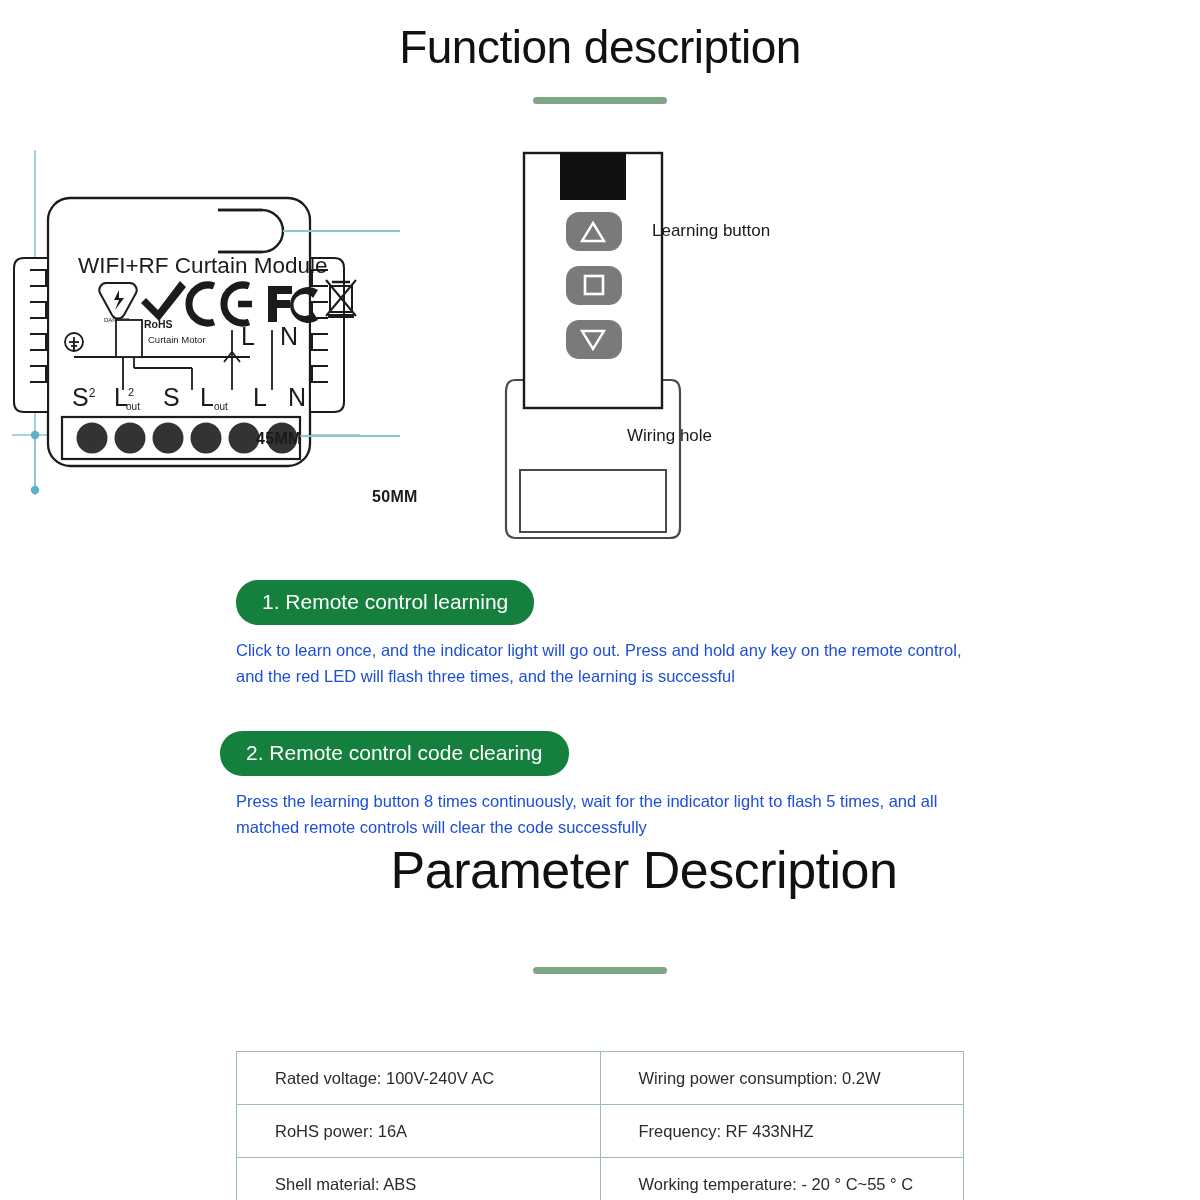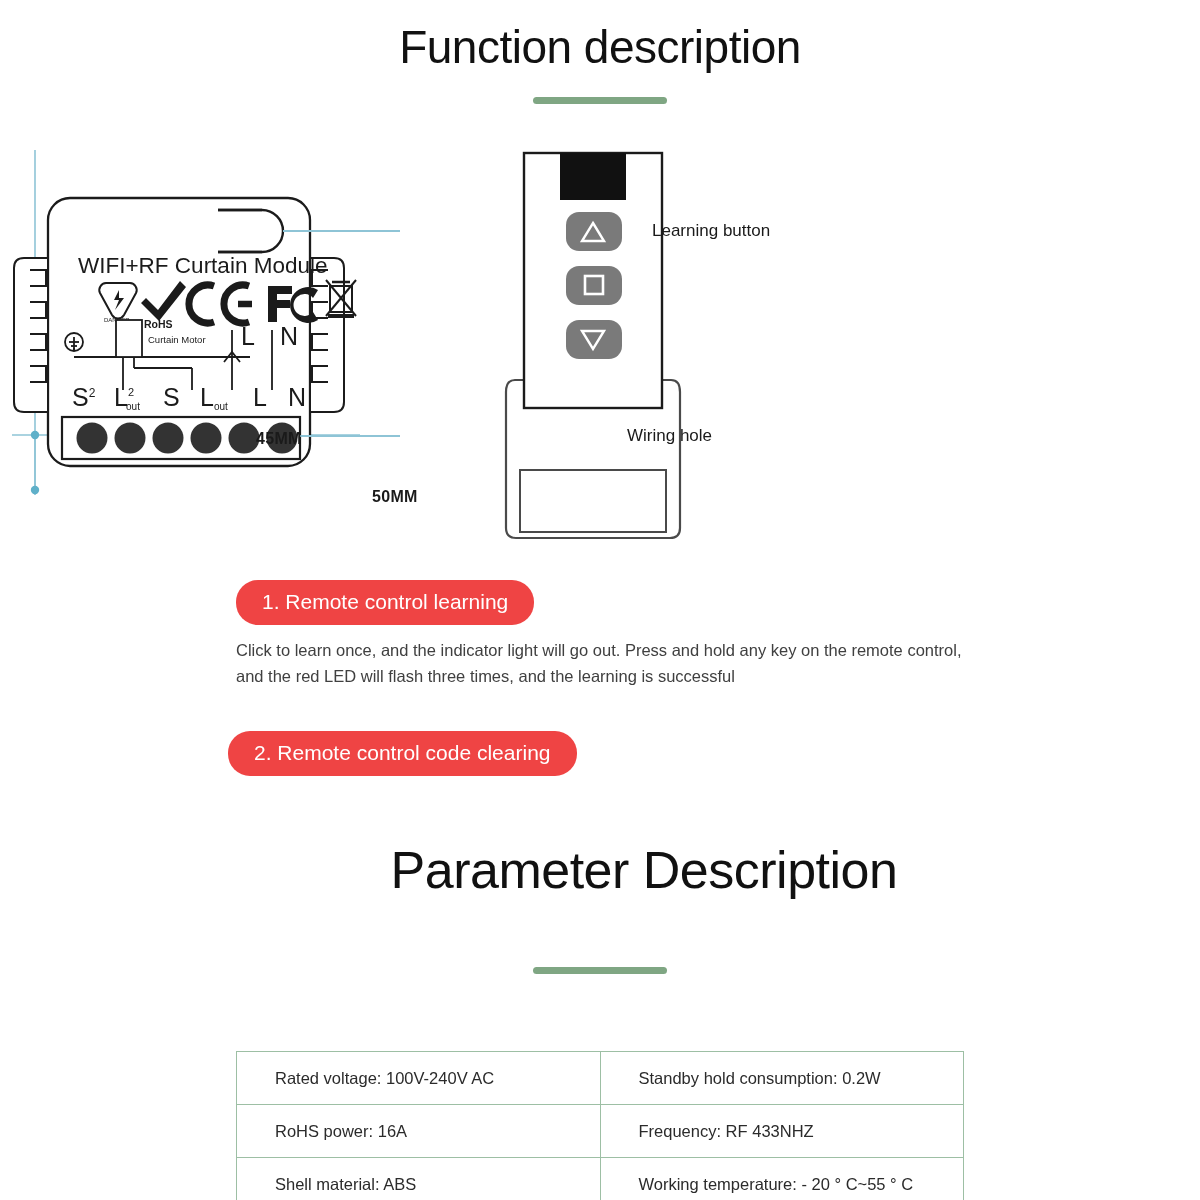--- a/index.html
+++ b/index.html
@@ -54,35 +54,35 @@
     font-size: 16px;
     font-weight: 700;
     color: #1a1a1a;
     letter-spacing: 0.3px;
     white-space: nowrap;
   }
 
   
   .pill {
     position: absolute;
-    background: #ef4444;
+    background: #15803d;
     border-radius: 22px;
     color: #ffffff;
     font-size: 21px;
     font-family: "Liberation Sans", sans-serif;
     padding: 9px 26px 11px 26px;
     box-sizing: border-box;
     white-space: nowrap;
     line-height: 1.2;
   }
   .body-text {
     position: absolute;
     font-size: 16.5px;
     line-height: 1.55;
-    color: #404040;
+    color: #1d4ed8;
     font-family: "Liberation Sans", sans-serif;
     width: 740px;
   }
 
   
   .param-table {
     position: absolute;
     left: 236px;
     top: 1027px;
     width: 728px;
@@ -261,30 +261,31 @@
     <div class="callout-label" style="left:652px; top:81px;">Learning button</div>
     <div class="callout-label" style="left:627px; top:286px;">Wiring hole</div>
 
     <div class="dim-label" style="left:256px; top:290px;">45MM</div>
     <div class="dim-label" style="left:372px; top:348px;">50MM</div>
   </div>
 
   <div class="pill" style="left:236px; top:580px;">1. Remote control learning</div>
   <div class="body-text" style="left:236px; top:638px;">Click to learn once, and the indicator light will go out. Press and hold any key on the remote control, and the red LED will flash three times, and the learning is successful</div>
 
-  <div class="pill" style="left:228px; top:731px;">2. Remote control code clearing</div>
+  <div class="pill" style="left:220px; top:731px;">2. Remote control code clearing</div>
+  <div class="body-text" style="left:236px; top:789px;">Press the learning button 8 times continuously, wait for the indicator light to flash 5 times, and all matched remote controls will clear the code successfully</div>
 
   <div class="section-heading" style="top:840px; font-size:52px;padding-left:44px;">Parameter Description</div>
   <div class="heading-rule" style="top:967px;"></div>
 
   <table class="param-table">
     <tbody>
       <tr>
         <td>Rated voltage: 100V-240V AC</td>
-        <td>Standby hold consumption: 0.2W</td>
+        <td>Wiring power consumption: 0.2W</td>
       </tr>
       <tr>
         <td>RoHS power: 16A</td>
         <td>Frequency: RF 433NHZ</td>
       </tr>
       <tr>
         <td>Shell material: ABS</td>
         <td>Working temperature: - 20 ° C~55 ° C</td>
       </tr>
     </tbody>

